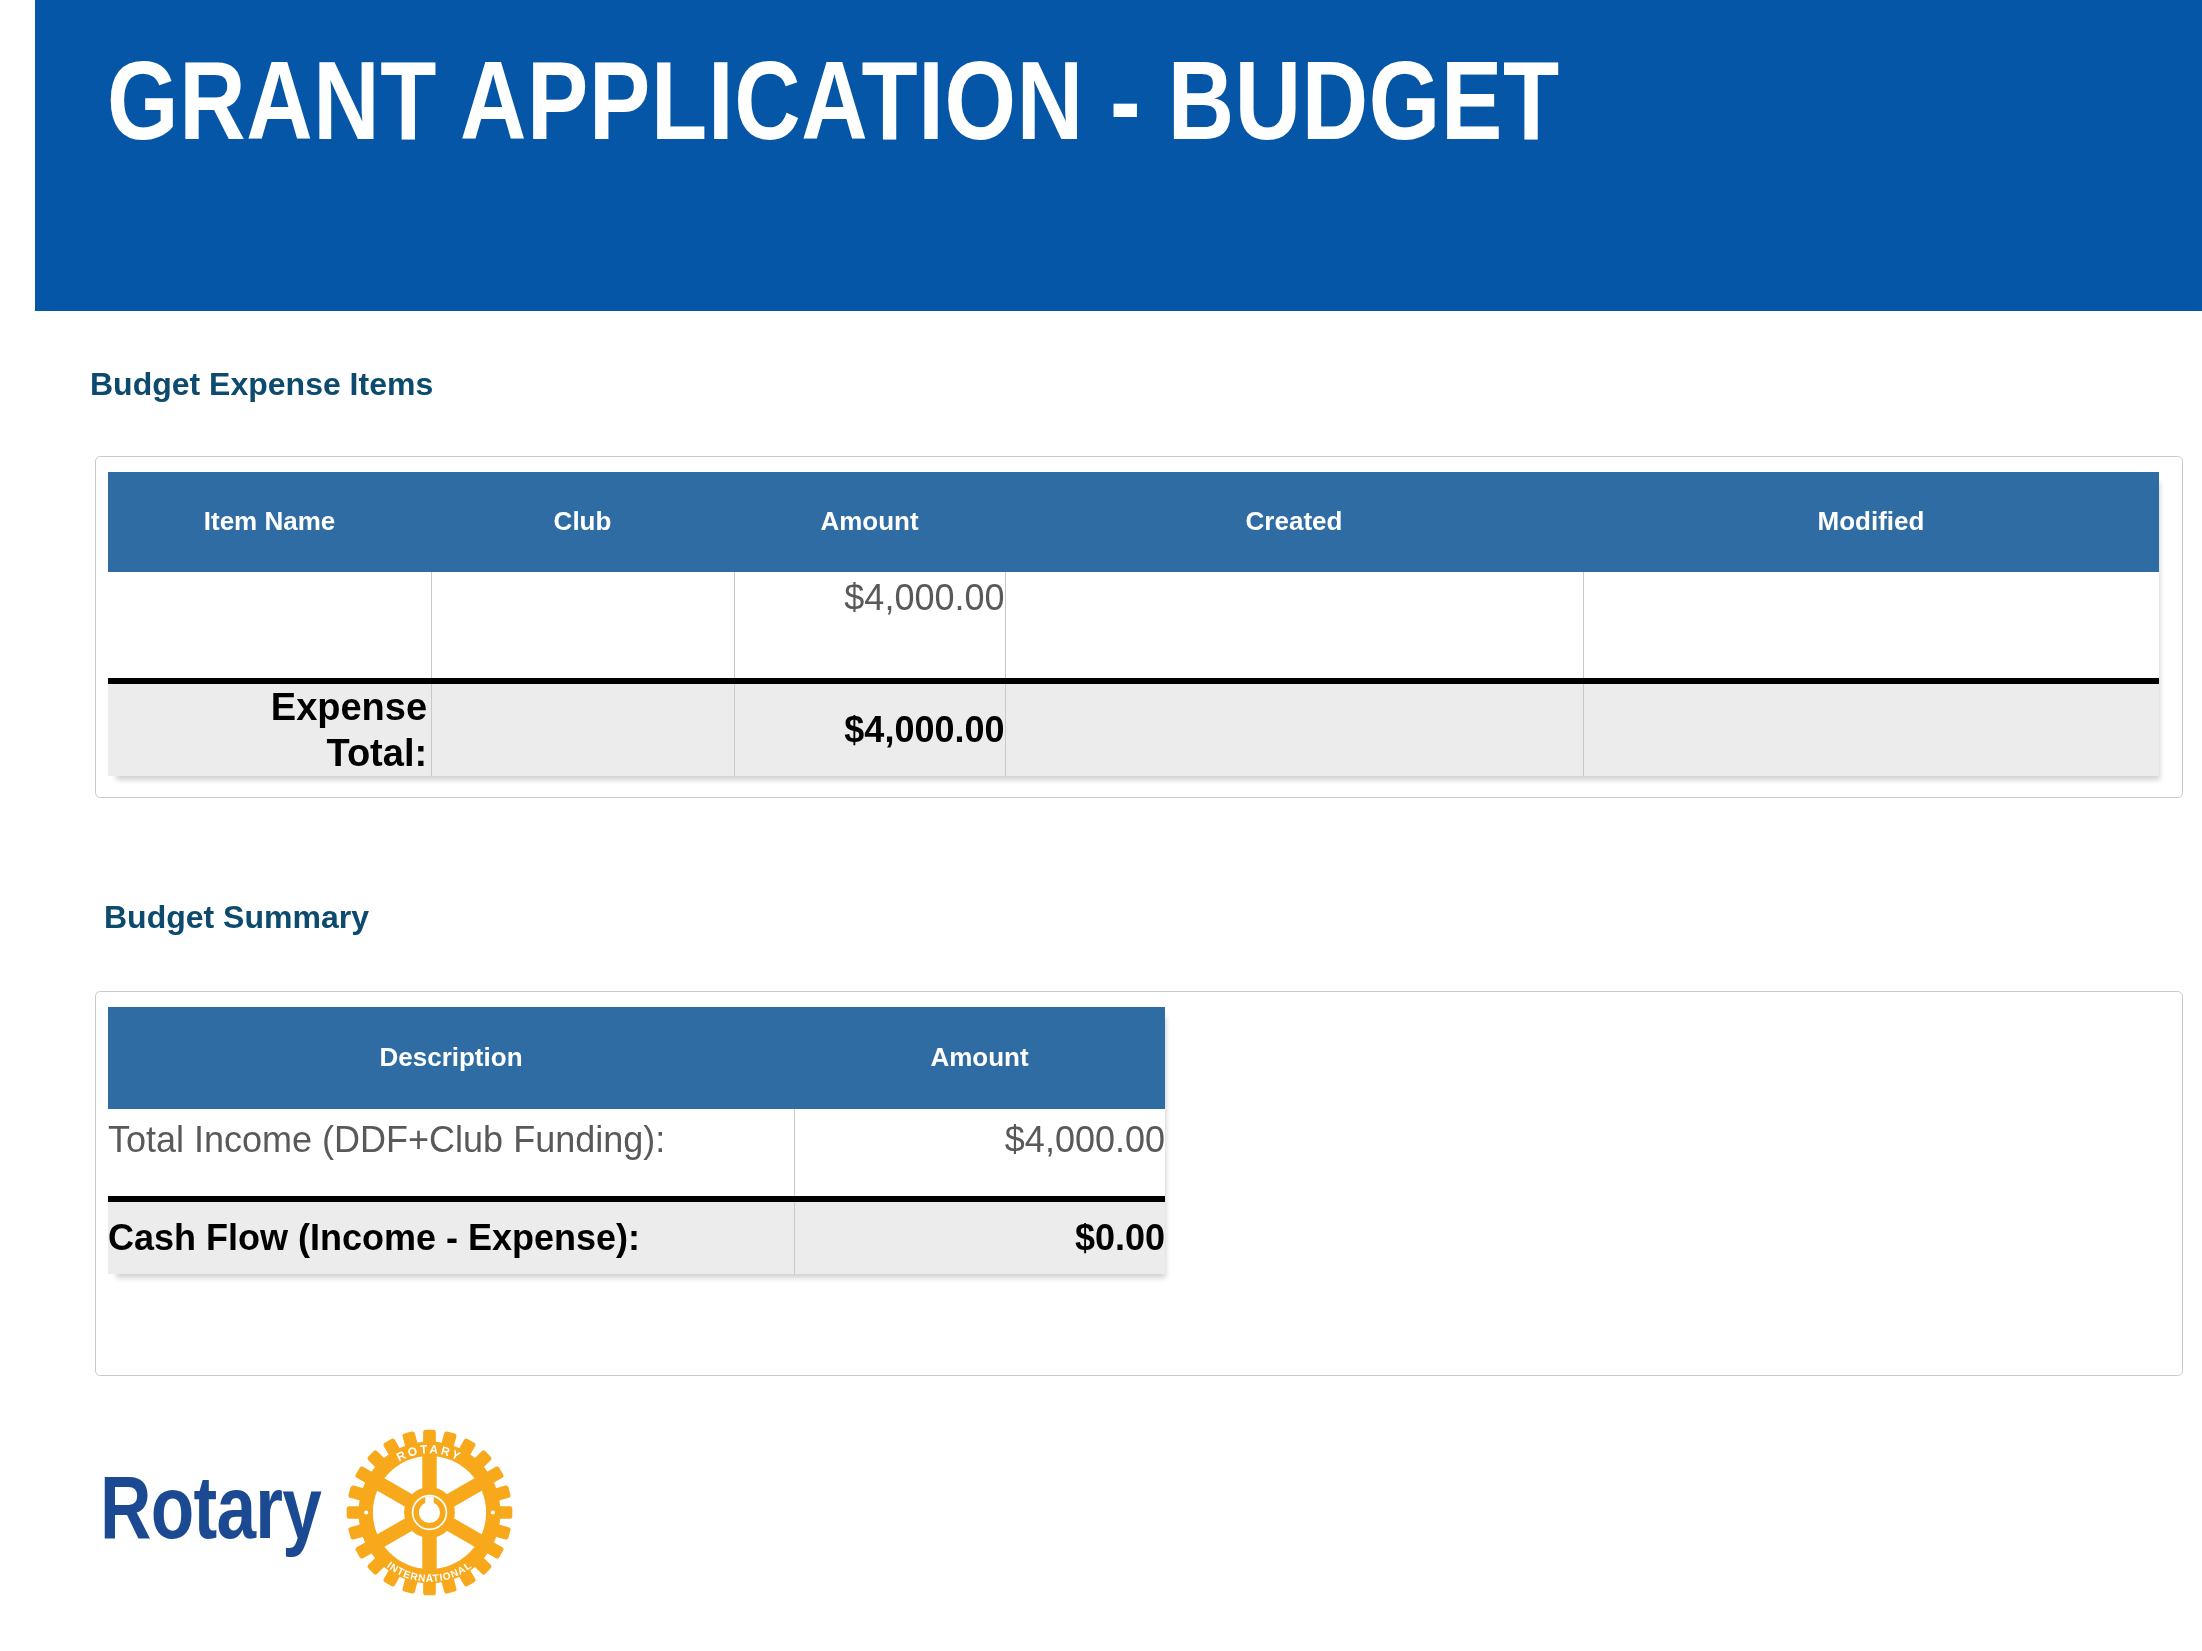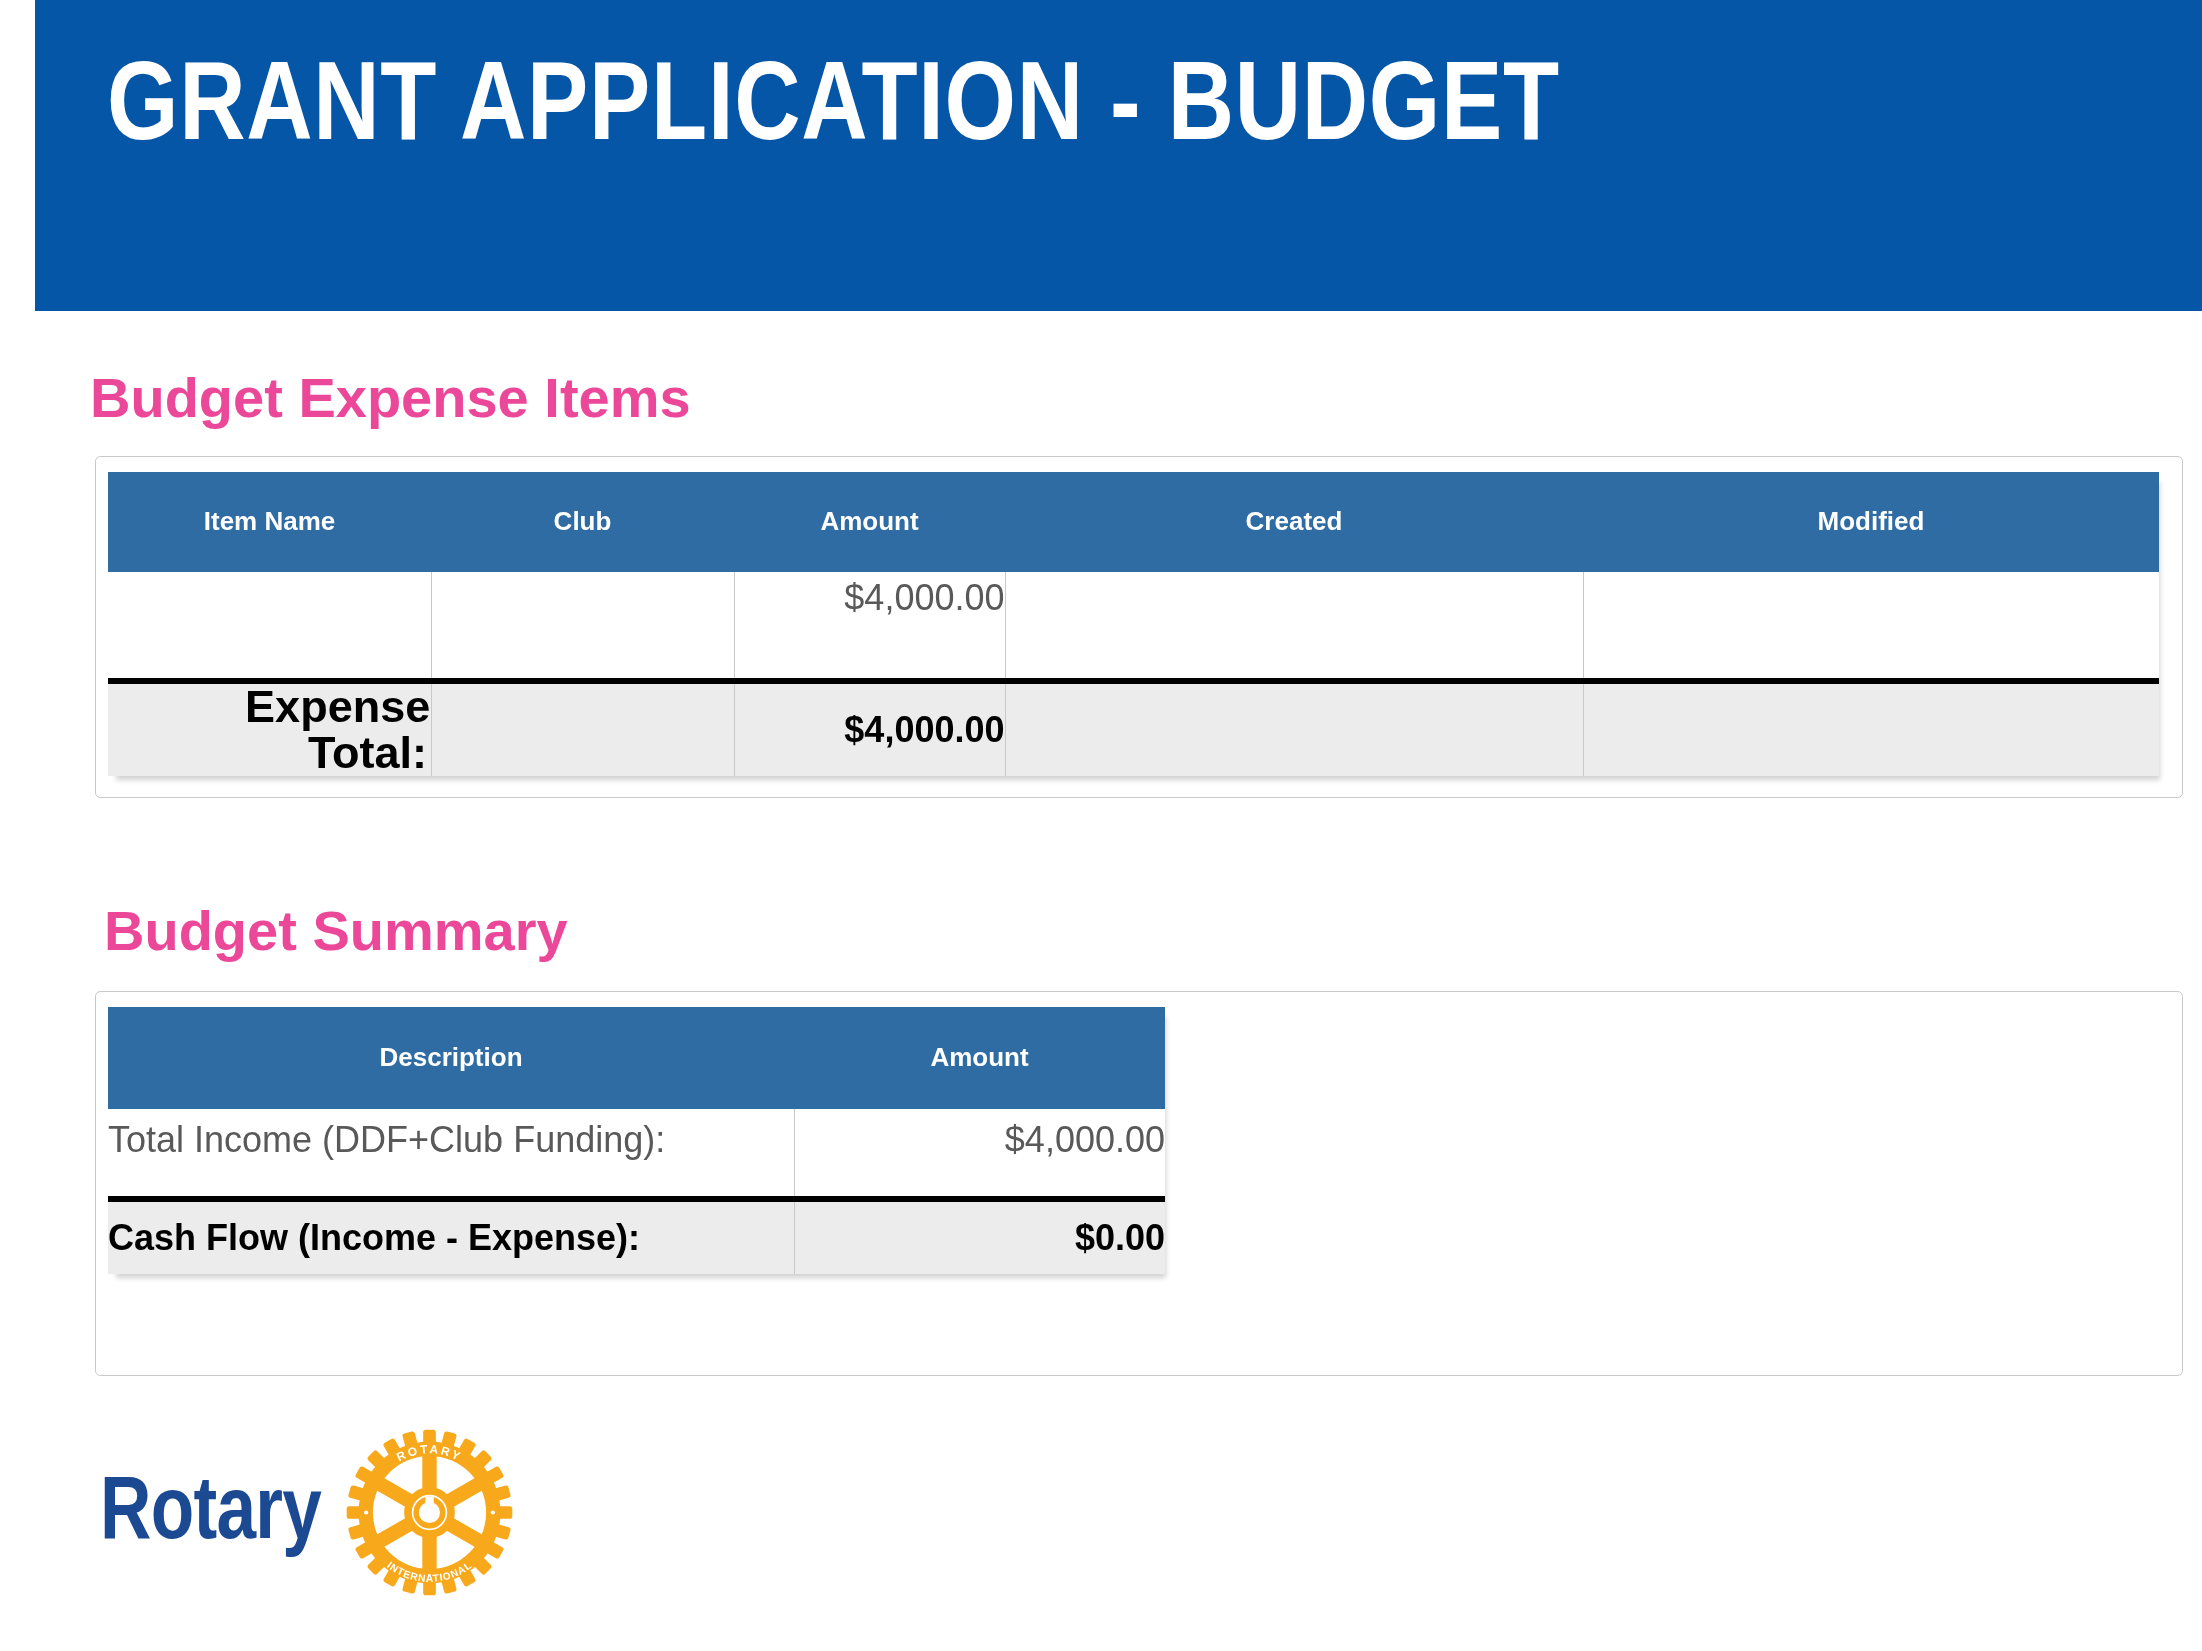--- a/index.html
+++ b/index.html
@@ -6,21 +6,21 @@
   .page{position:relative;width:2203px;height:1652px;background:#ffffff;overflow:hidden;
         font-family:"Liberation Sans","DejaVu Sans",sans-serif;margin-left:28px;}
 
   
   .banner{position:absolute;left:6.9px;top:0;width:2196px;height:311px;background:#0556a7;}
   .banner-title{position:absolute;left:72px;top:45px;color:#ffffff;font-size:112px;font-weight:700;
                 line-height:1;white-space:nowrap;transform:scaleX(0.82);transform-origin:left top;
                 letter-spacing:0.9px;}
 
   
-  .sec-heading{position:absolute;color:#ec4899;font-size:56px;font-weight:700;line-height:1.1;}
+  .sec-heading{position:absolute;color:#0c4a6e;font-size:32px;font-weight:700;line-height:1.1;}
   .h-expense{left:62px;top:367px;}
   .h-summary{left:76px;top:900px;}
 
   
   .panel{position:absolute;left:67px;box-sizing:border-box;width:2088px;background:#ffffff;
          border:1.7px solid #c9c9c9;border-radius:5.2px;padding:14.6px 0 0 12px;}
   .panel-expense{top:456px;height:342px;}
   .panel-summary{top:991px;height:385px;}
 
   
@@ -35,21 +35,21 @@
   table.rpt td{font-size:36px;color:#595959;padding:0;}
   .div-l{border-left:0.9px solid #c9c9c9;}
 
   tr.data-row td{height:101px;vertical-align:top;padding-top:5.2px;background:#ffffff;}
   td.amount{text-align:right;padding-right:22.4px;}
 
   tr.total-row td{background:#ececec;border-top:6.9px solid #000000;color:#000000;
                   font-weight:700;vertical-align:middle;}
   table.t1 tr.total-row td{height:91px;}
   .total-label-cell{text-align:right;}
-  .total-label-wrap{width:182px;margin-left:auto;font-size:45px;line-height:46px;
+  .total-label-wrap{width:182px;margin-left:auto;font-size:38px;line-height:46px;
                     text-align:right;padding-right:3.4px;}
   td.total-amount{font-size:40px;text-align:right;padding-right:22.4px;}
 
   
   table.t2 tr.s-row1 td{height:77px;vertical-align:top;padding-top:10px;background:#ffffff;}
   table.t2 tr.s-row2 td{height:84px;vertical-align:top;padding-top:10.3px;background:#ffffff;
                         border-top:0.9px solid #c9c9c9;}
   table.t2 tr.total-row td{height:72px;}
   td.lbl{text-align:left;padding-left:21.5px;}
   td.total-lbl{font-size:40px;text-align:left;padding-left:21.5px;}

